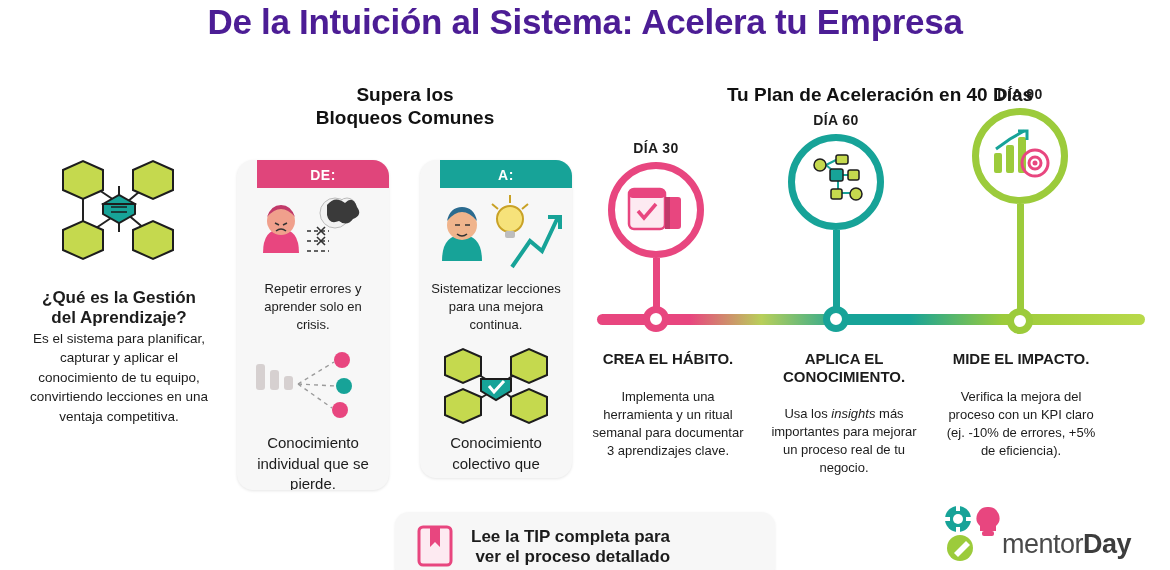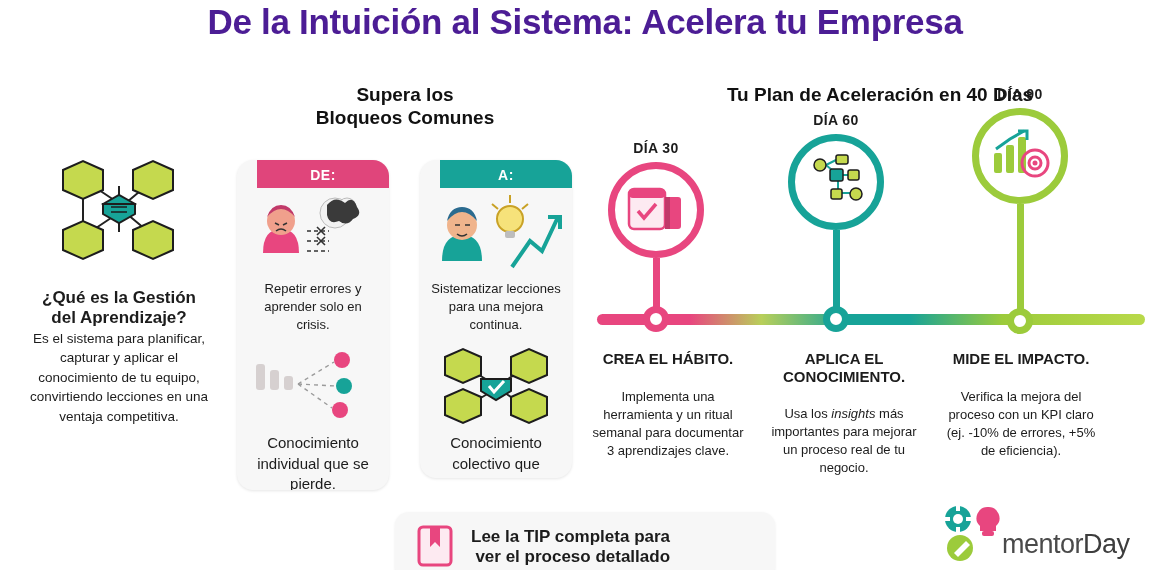--- a/index.html
+++ b/index.html
@@ -114,21 +114,21 @@
     box-shadow: 0 1px 3px rgba(0,0,0,.08);
   }
   #tip-box .tip-text { font-size: 17px; font-weight: bold; line-height: 1.2; text-align: right; }
 
   
   #logo { position: absolute; left: 940px; top: 505px; width: 200px; height: 58px; }
   #logo .wordmark {
     position: absolute; left: 62px; top: 24px;
     font-size: 27px; color: #4a4a4a; letter-spacing: -.5px;
   }
-  #logo .wordmark b { font-weight: normal; color: #3d3d3d; }
+  #logo .wordmark b { font-weight: bold; color: #3d3d3d; }
 </style>
 </head>
 <body>
 
 <h1 class="main-title">De la Intuición al Sistema: Acelera tu Empresa</h1>
 
 <div class="sec-heading" id="heading-blockers">
   <div>Supera los</div>
   <div>Bloqueos Comunes</div>
 </div>

